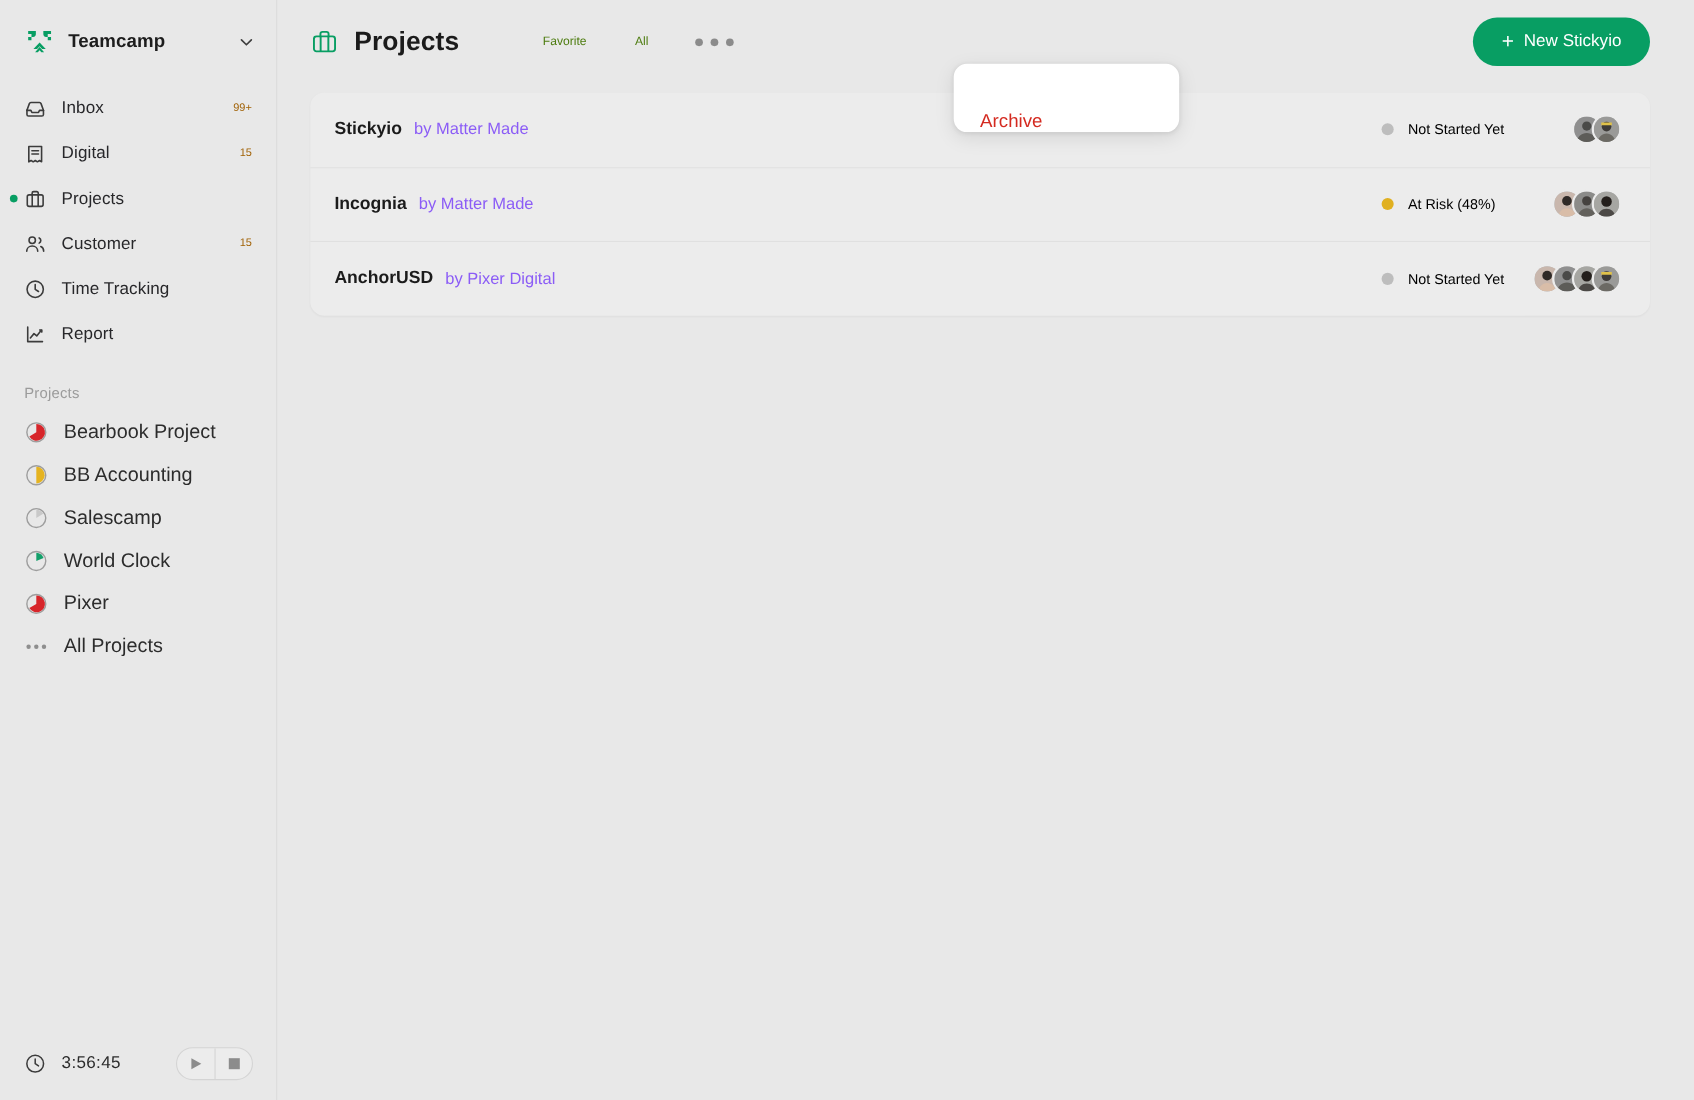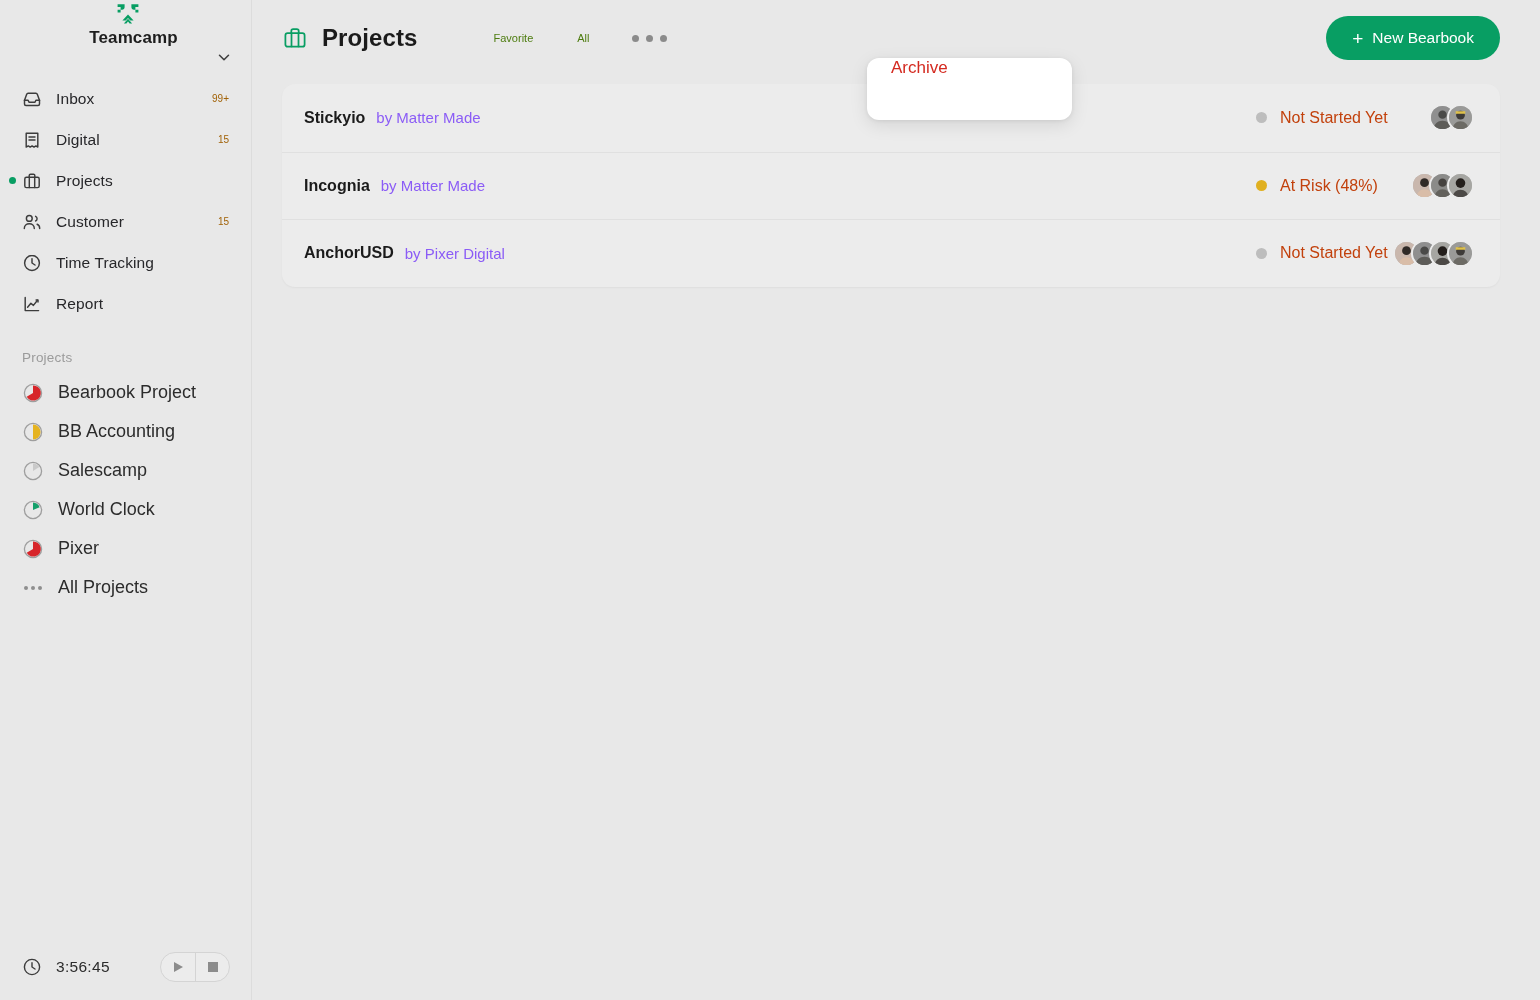--- a/index.html
+++ b/index.html
@@ -14,21 +14,21 @@
   
   .sidebar {
     width: 252px; height: 1000px;
     background: #e8e8e8;
     border-right: 1px solid #dcdcdc;
     position: relative;
     flex: 0 0 252px;
   }
   .workspace {
     display: flex; align-items: center;
-    height: 76px; padding: 0 18px 0 22px; flex-direction: column;
+    height: 76px; padding: 0 18px 0 22px;
   }
   .ws-logo { width: 28px; height: 28px; flex: 0 0 28px; }
   .ws-name {
     font-size: 17px; font-weight: bold; color: #1d1d1d;
     margin-left: 12px; letter-spacing: .1px;
   }
   .ws-chev { margin-left: auto; width: 18px; height: 18px; color: #4a4a4a; }
 
   .nav { padding-top: 2px; }
   .nav-item {
@@ -124,37 +124,37 @@
     cursor: pointer;
   }
   .row + .row { border-top: 1px solid #e0e0e0; }
   .p-name { font-size: 16px; font-weight: bold; color: #1b1b1b; }
   .p-by { font-size: 15px; color: #8b5cf6; margin-left: 11px; }
   .p-status {
     position: absolute; left: 1004px;
     display: flex; align-items: center; gap: 13px;
   }
   .st-dot { width: 11px; height: 11px; border-radius: 50%; flex: 0 0 11px; }
-  .st-label { font-size: 16px; color: #c2410c; white-space: nowrap; }
+  .st-label { font-size: 13px; color: #000000; white-space: nowrap; }
   .avatars { margin-left: auto; display: flex; }
   .av {
     width: 27px; height: 27px; border-radius: 50%;
     border: 2px solid #ececec; overflow: hidden;
     background: #b9b9b9; position: relative;
   }
   .av + .av { margin-left: -9px; }
   .av svg { display: block; width: 100%; height: 100%; }
 
   
   .popup {
     position: absolute; left: 615px; top: 58px;
     width: 205px; height: 62px;
     background: #ffffff; border-radius: 12px;
     box-shadow: 0 5px 18px rgba(0,0,0,.10), 0 1px 4px rgba(0,0,0,.07);
-    display: flex; align-items: flex-start; padding: 0 24px;
+    display: flex; align-items: flex-end; padding: 0 24px;
     z-index: 40;
   }
   .popup-item { font-size: 17px; color: #d42a20; cursor: pointer; }
 </style>
 </head>
 <body>
 
 <div class="app">
 
   <aside class="sidebar">
@@ -352,21 +352,21 @@
         <span class="tab">All</span>
         <span class="tab-more">
           <i></i>
             <i></i>
             <i></i>
         </span>
       </div>
 
       <button class="new-btn">
         <span class="plus">+</span>
-        <span>New Bearbook</span>
+        <span>New Stickyio</span>
       </button>
     </div>
 
     <div class="card">
 
       <div class="row">
         <span class="p-name">Stickyio</span>
         <span class="p-by">by Matter Made</span>
         <span class="p-status">
           <span class="st-dot" style="background:#bdbdbd"></span>

